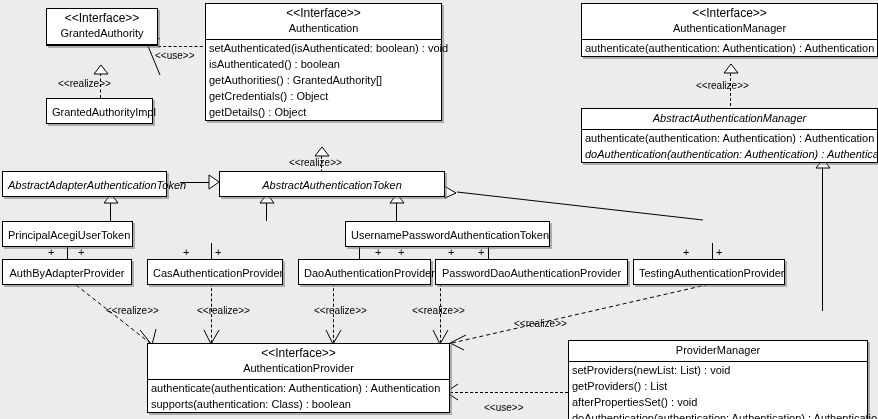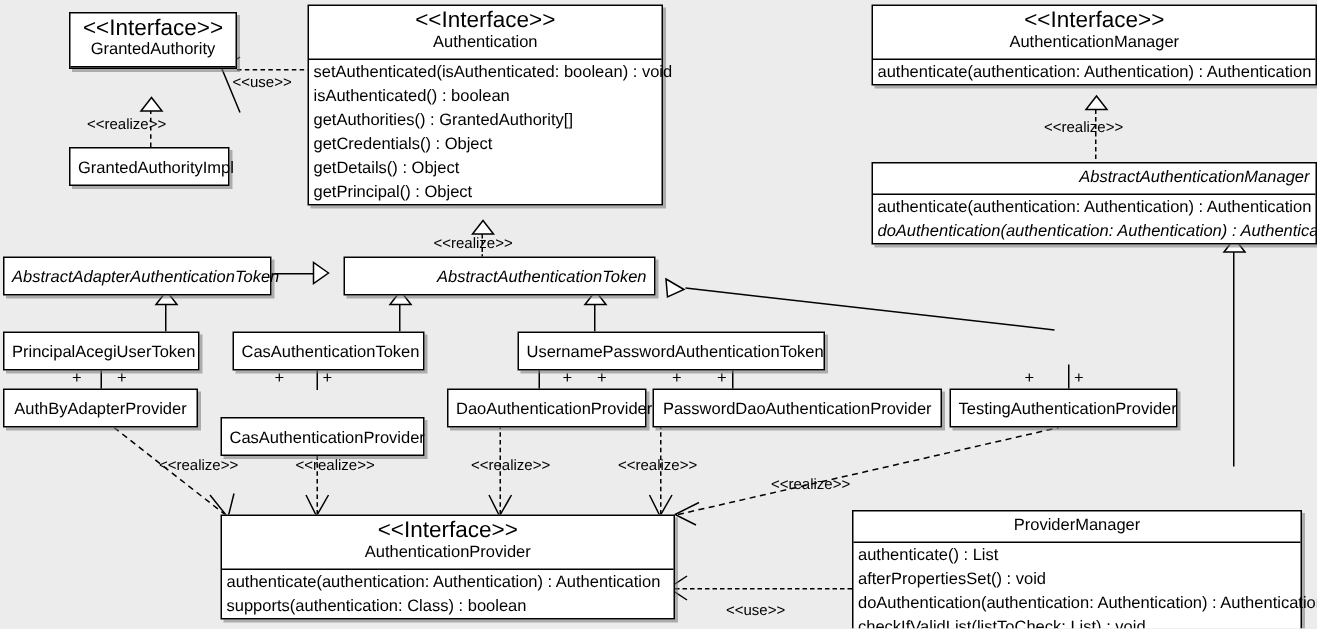--- a/index.html
+++ b/index.html
@@ -26,32 +26,31 @@
   }
   .box .hdr {
     padding: 2px 4px 3px 4px;
     text-align: center;
     font-size: 11px;
     line-height: 14px;
     color: #000;
   }
   .box .hdr .stereo {
     display: block;
-    font-size: 15px;
+    font-size: 12px;
     line-height: 15px;
   }
   .box .hdr .cname {
     display: block;
     font-size: 11px;
     line-height: 15px;
   }
   .box.abstract .cname,
   .box .cname.italic {
     font-style: italic;
-    text-align: right;
   }
   .box .sep {
     height: 0;
     border-top: 1px solid #000;
   }
   .box .ops {
     padding: 0;
   }
   .box .op {
     font-size: 11px;
@@ -294,21 +293,20 @@
       <span class="stereo">&lt;&lt;Interface&gt;&gt;</span>
       <span class="cname">Authentication</span>
     </div>
     <div class="sep"></div>
     <div class="ops">
       <div class="op">setAuthenticated(isAuthenticated: boolean) : void</div>
       <div class="op">isAuthenticated() : boolean</div>
       <div class="op">getAuthorities() : GrantedAuthority[]</div>
       <div class="op">getCredentials() : Object</div>
       <div class="op">getDetails() : Object</div>
-      <div class="op">getPrincipal() : Object</div>
     </div>
   </div>
 
   <div class="box" style="left:581px; top:3px; width:297px;">
     <div class="hdr">
       <span class="stereo">&lt;&lt;Interface&gt;&gt;</span>
       <span class="cname">AuthenticationManager</span>
     </div>
     <div class="sep"></div>
     <div class="ops">
@@ -320,58 +318,53 @@
     <div class="hdr">
       <span class="cname italic">AbstractAuthenticationManager</span>
     </div>
     <div class="sep"></div>
     <div class="ops">
       <div class="op">authenticate(authentication: Authentication) : Authentication</div>
       <div class="op italic">doAuthentication(authentication: Authentication) : Authentication</div>
     </div>
   </div>
 
-  <div class="box simple abstract" style="left:2px; top:171px; width:179px;">
+  <div class="box simple abstract" style="left:2px; top:171px; width:165px;">
     <div class="hdr">
       <span class="cname italic">AbstractAdapterAuthenticationToken</span>
     </div>
   </div>
 
-  <div class="box simple abstract" style="left:229px; top:171px; width:208px;">
+  <div class="box simple abstract" style="left:219px; top:171px; width:226px;">
     <div class="hdr">
       <span class="cname italic">AbstractAuthenticationToken</span>
     </div>
   </div>
 
   <div class="box simple" style="left:2px; top:221px; width:131px;">
     <div class="hdr">
       <span class="cname">PrincipalAcegiUserToken</span>
     </div>
   </div>
 
-  <div class="box simple" style="left:155px; top:221px; width:128px;">
-    <div class="hdr">
-      <span class="cname">CasAuthenticationToken</span>
-    </div>
-  </div>
 
   <div class="box simple" style="left:345px; top:221px; width:205px;">
     <div class="hdr">
       <span class="cname">UsernamePasswordAuthenticationToken</span>
     </div>
   </div>
 
 
   <div class="box simple" style="left:2px; top:259px; width:130px;">
     <div class="hdr">
       <span class="cname">AuthByAdapterProvider</span>
     </div>
   </div>
 
-  <div class="box simple" style="left:147px; top:259px; width:136px;margin-top:19px;">
+  <div class="box simple" style="left:147px; top:259px; width:136px;">
     <div class="hdr">
       <span class="cname">CasAuthenticationProvider</span>
     </div>
   </div>
 
   <div class="box simple" style="left:298px; top:259px; width:133px;">
     <div class="hdr">
       <span class="cname">DaoAuthenticationProvider</span>
     </div>
   </div>
@@ -399,20 +392,21 @@
       <div class="op">supports(authentication: Class) : boolean</div>
     </div>
   </div>
 
   <div class="box" style="left:568px; top:310px; width:300px;margin-top:30px;">
     <div class="hdr">
       <span class="cname">ProviderManager</span>
     </div>
     <div class="sep"></div>
     <div class="ops">
-      <div class="op">authenticate() : List</div>
+      <div class="op">setProviders(newList: List) : void</div>
+      <div class="op">getProviders() : List</div>
       <div class="op">afterPropertiesSet() : void</div>
       <div class="op">doAuthentication(authentication: Authentication) : Authentication</div>
       <div class="op">checkIfValidList(listToCheck: List) : void</div>
     </div>
   </div>
 
 </div>
 
 </body></html>

